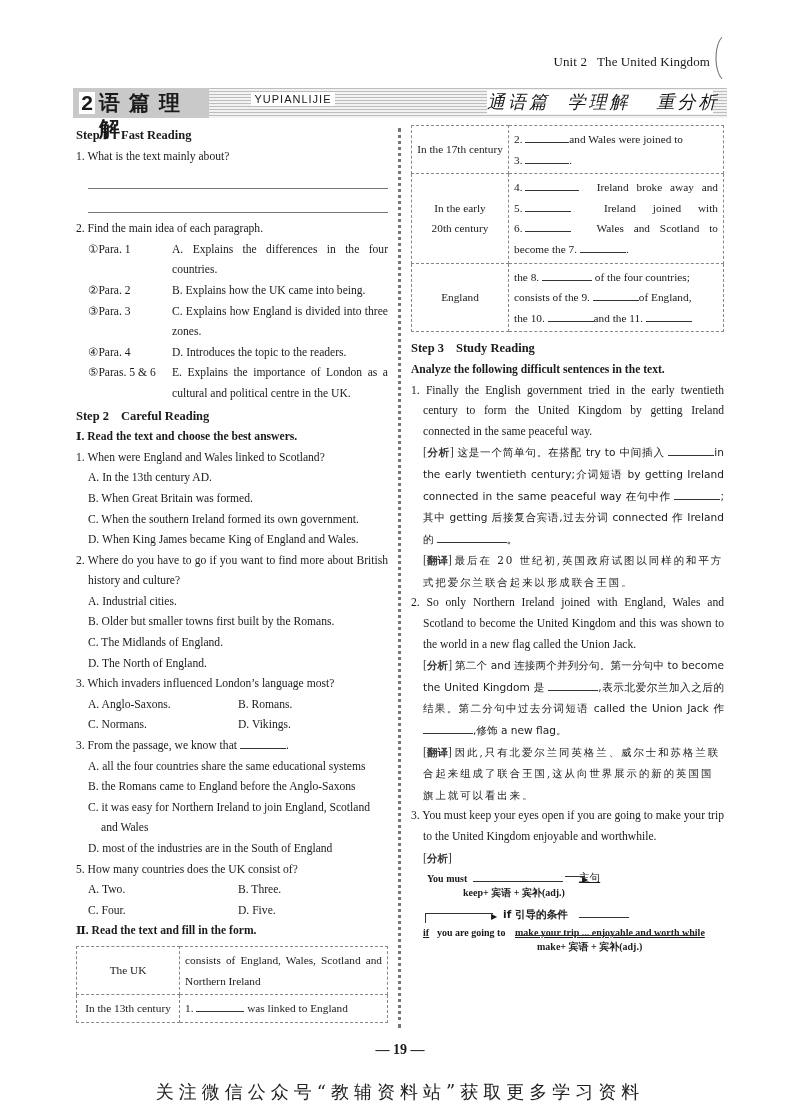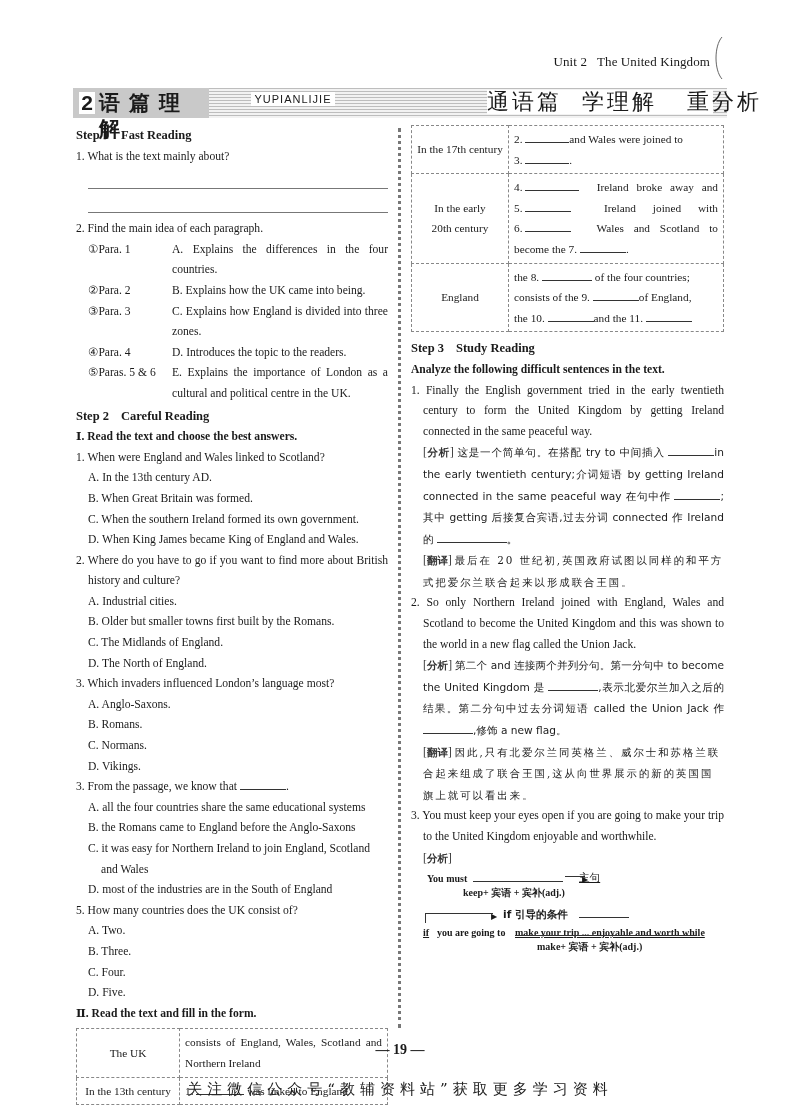--- a/index.html
+++ b/index.html
@@ -17,55 +17,55 @@
   .banner .stripes { position:absolute; left:0; top:0; right:0; bottom:0;
      background:repeating-linear-gradient(to bottom,#bdbdbd 0px,#bdbdbd 1px,#f2f2f2 1px,#f2f2f2 3px); }
   .banner .left-block { position:absolute; left:0; top:0; width:136px; height:30px; background:#c9c9c9; }
   .banner .num-box { position:absolute; left:6px; top:4px; width:16px; height:22px; background:#fff; 
      font-family:"Liberation Sans","DejaVu Sans",sans-serif; font-weight:bold; font-size:21px; line-height:22px; text-align:center; }
   .banner .title-cn { position:absolute; left:26px; top:2px; font-family:"DejaVu Sans",sans-serif; font-weight:bold;
      font-size:21px; letter-spacing:9px; line-height:26px; }
   .banner .py { position:absolute; left:178px; top:4px; width:84px; height:14px; background:#fff;
      font-family:Liberation Sans, sans-serif; font-size:11px; line-height:14px; text-align:center; letter-spacing:1px; }
   .banner .slogan { position:absolute; left:414px; top:2px; width:226px; height:24px; background:#fff;
-     font-family:"DejaVu Sans",sans-serif; font-size:22px; line-height:24px; letter-spacing:3px; text-align:center; white-space:pre; }
+     font-family:"DejaVu Sans",sans-serif; font-size:18px; line-height:24px; letter-spacing:3px; text-align:center; white-space:pre;font-style:italic; }
 
   
   .col { font-size:11.6px; line-height:20.6px; }
   .left-col { left:76px; top:125px; width:312px; }
   .right-col { left:411px; top:125px; width:313px; }
   .divider { left:398px; top:128px; width:0; height:900px; border-left:3px dotted #777; }
 
   .step { font-weight:bold; font-size:12.5px; margin-bottom:1px; }
   .step .sp { display:inline-block; width:12px; }
   .sub { font-weight:bold; font-size:11.6px; }
   .q { text-indent:-12px; padding-left:12px; }
   .opt { padding-left:12px; }
-  .opt2 { padding-left:12px; display:flex;flex-direction:column; }
+  .opt2 { padding-left:12px; display:flex; }
   .opt2 span { width:165px; }
   .ans-line { height:21px; border-bottom:1px solid #777; margin-left:12px; margin-bottom:2px; }
 
   .match { display:grid; grid-template-columns:84px 1fr; padding-left:12px; }
   .match .right { text-align:justify; }
   .blank { display:inline-block; border-bottom:1px solid #333; height:12px; vertical-align:baseline; }
 
   table.form { border-collapse:collapse; width:100%; font-size:11.3px; line-height:20.6px; }
   table.form td { border:1px dashed #888; padding:3px 5px; vertical-align:middle; }
   table.form td.head { text-align:center; }
   .j { text-align:justify; }
   .tag { color:#333; }
   .tag b { font-family:"DejaVu Sans",sans-serif; font-size:10.5px; }
   .cn { font-family:"DejaVu Sans",sans-serif; font-size:10.6px; }
   .cn-trans { font-family:"DejaVu Serif",serif; font-size:10.4px; letter-spacing:2px; }
 
   .diagram { position:relative; height:110px; font-size:10px; font-weight:bold; margin-left:4px; }
   .diagram .d { position:absolute; white-space:nowrap; }
 
   .page-num { left:360px; top:1042px; width:80px; text-align:center; font-size:14px; font-weight:bold; }
-  .footer { left:100px; top:1080px; width:600px; text-align:center; font-family:"DejaVu Serif",serif; font-size:15px; letter-spacing:5px; color:#222; }
+  .footer { left:100px; top:1080px; width:600px; text-align:center; font-family:"DejaVu Serif",serif; font-size:18px; letter-spacing:5px; color:#222; }
 </style>
 </head>
 <body>
 
 <div class="abs run-head">
   <span>Unit 2</span><span class="gap"></span><span>The United Kingdom</span>
 </div>
 <svg class="abs paren" viewBox="0 0 14 44">
   <path d="M10 1 C 2 10, 2 34, 10 43" stroke="#666" stroke-width="1" fill="none"></path>
 </svg>

